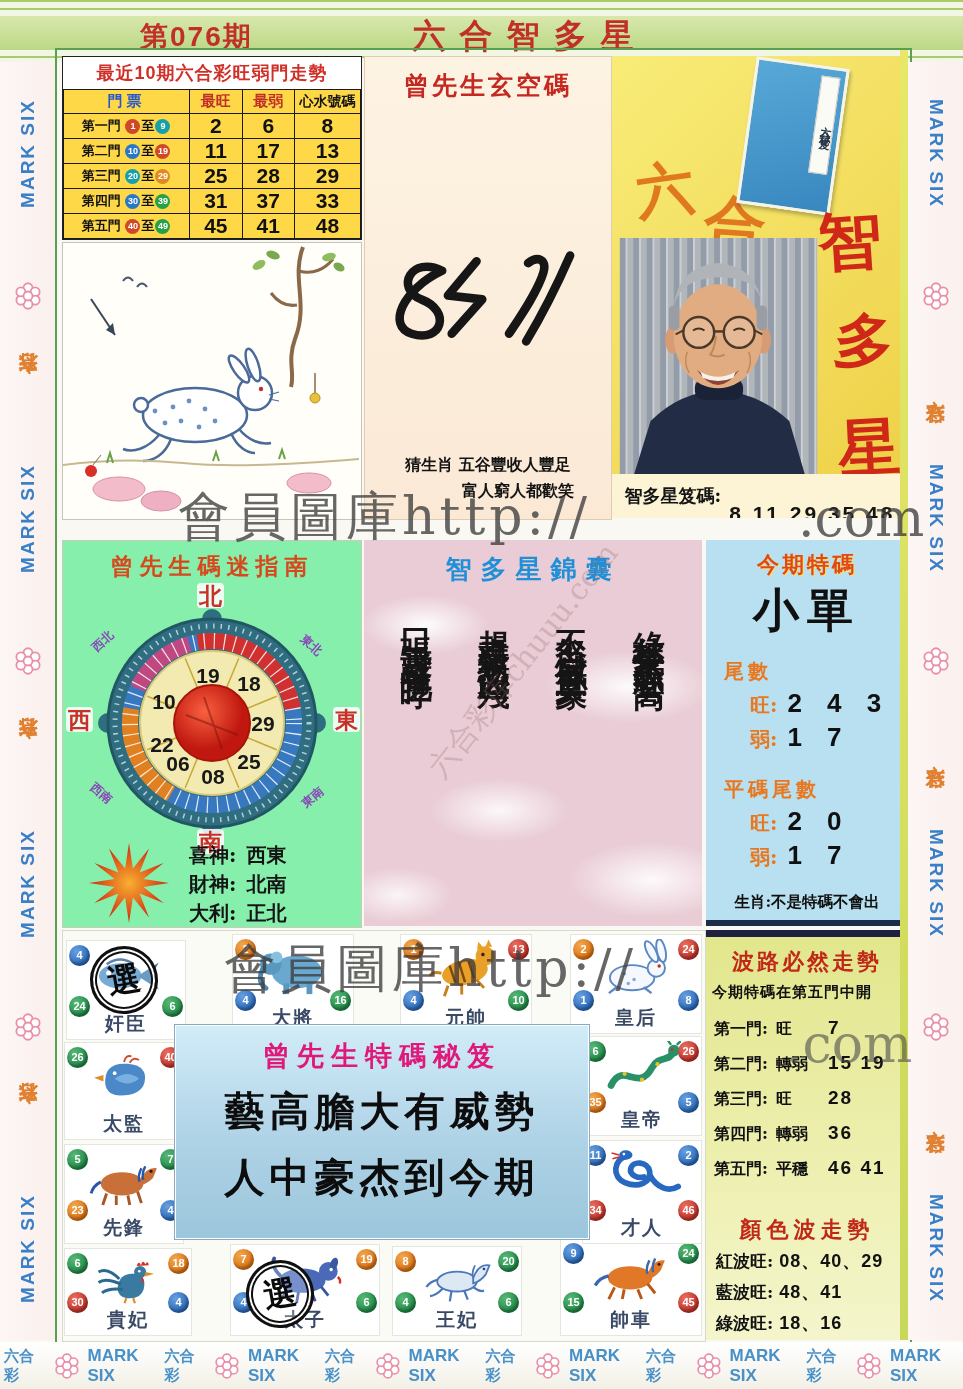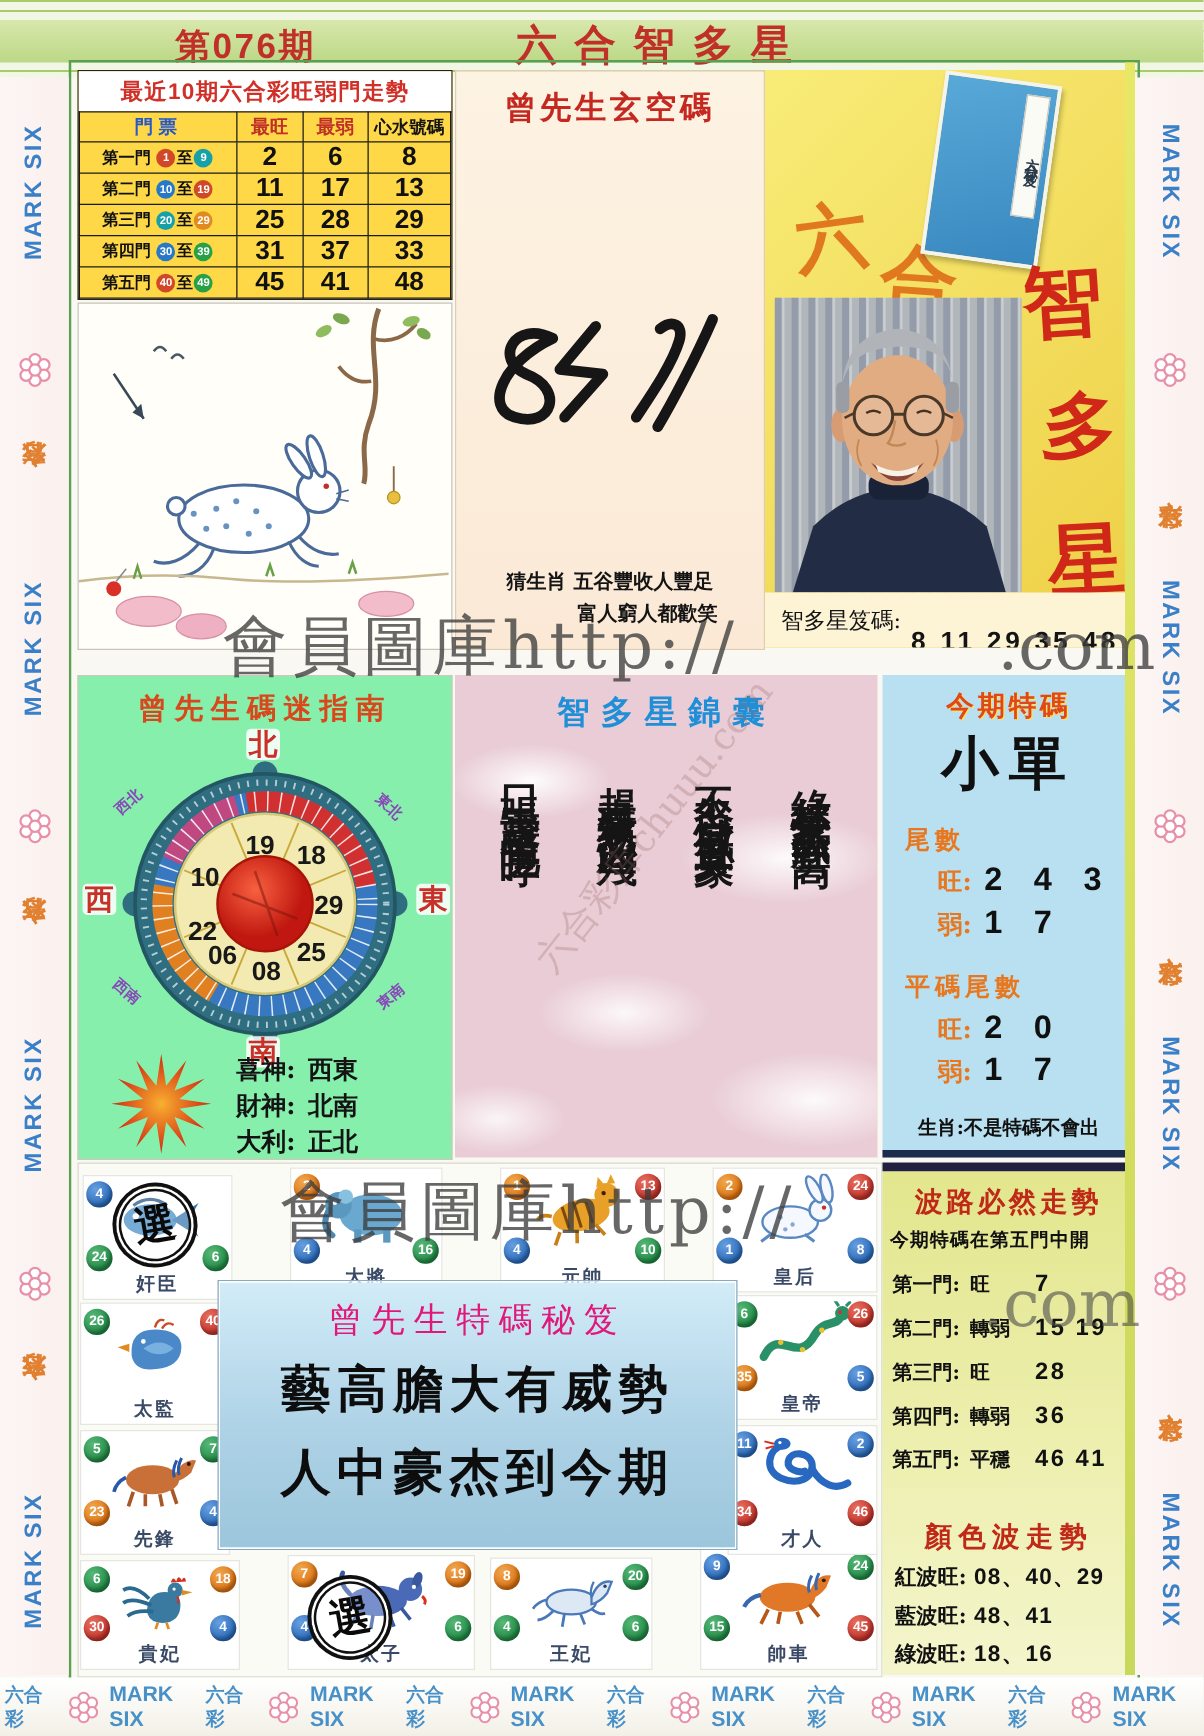--- a/index.html
+++ b/index.html
@@ -72,21 +72,21 @@
   .ch-duo{left:222px;top:246px;font-size:60px;color:#d02818;transform:rotate(6deg);}
   .ch-xing{left:226px;top:350px;font-size:62px;color:#d02818;transform:rotate(-3deg);}
   .book{left:134px;top:6px;width:88px;height:142px;background:linear-gradient(160deg,#58a8d8,#3888c0);
     border:3px solid #f4f4ee;box-shadow:2px 3px 4px rgba(0,0,0,.25);transform:rotate(8deg);}
   .book-label{position:absolute;right:5px;top:7px;width:17px;height:96px;background:#fbfbf5;border:1px solid #c8c8c0;
     writing-mode:vertical-rl;font-size:11px;font-weight:bold;color:#283848;text-align:center;
     font-family:"DejaVu Serif",serif;letter-spacing:4px;}
   .photo{left:4px;top:182px;}
   .code-strip{left:0;top:418px;width:296px;height:44px;background:#fdf4d6;display:flex;align-items:center;
     justify-content:center;gap:8px;}
-  .code-label{font-size:18px;font-weight:normal;color:#141414;font-family:"DejaVu Serif",serif;}
+  .code-label{font-size:18px;font-weight:bold;color:#141414;font-family:"DejaVu Serif",serif;}
   .code-nums{font-size:21px;font-weight:bold;color:#141414;letter-spacing:3px;margin-top:36px;}
 
   
   .wm{color:rgba(60,60,60,.78);font-family:"DejaVu Serif",serif;z-index:40;pointer-events:none;white-space:nowrap;}
   .wm-1{left:178px;top:482px;font-size:52px;letter-spacing:4px;}
   .wm-com1{left:798px;top:488px;font-size:52px;}
   .wm-2{left:224px;top:934px;font-size:52px;letter-spacing:4px;}
   .wm-com2{left:786px;top:1014px;font-size:52px;color:rgba(75,75,75,.6);}
   .wm-diag{left:380px;top:640px;font-size:30px;color:rgba(150,105,105,.28);transform:rotate(-52deg);z-index:39;}
 
@@ -132,39 +132,39 @@
   .tm-row{position:absolute;left:44px;display:flex;gap:10px;align-items:baseline;}
   .tm-row .lab{font-size:20px;font-weight:bold;color:#e87820;font-family:"DejaVu Serif",serif;}
   .tm-row .val{font-size:26px;font-weight:bold;color:#101010;letter-spacing:9px;}
   .tm-note{left:0;top:352px;width:202px;text-align:center;font-size:15.5px;font-weight:bold;color:#101010;
     font-family:"DejaVu Serif",serif;}
 
   
   .p-zodiac{left:62px;top:930px;width:642px;height:410px;background:#fbfbf6;border:1px solid #d8d8cc;}
   .zcell{position:absolute;background:#ffffff;border:1px solid #e6e6e0;display:flex;flex-direction:column;
     align-items:center;justify-content:flex-start;padding-top:4px;box-sizing:border-box;}
-  .zlabel{position:absolute;bottom:2px;left:0;width:100%;text-align:center;font-size:15px;font-weight:bold;
+  .zlabel{position:absolute;bottom:2px;left:0;width:100%;text-align:center;font-size:19px;font-weight:bold;
     color:#3a4a66;font-family:"DejaVu Serif",serif;letter-spacing:2px;}
   .ball{position:absolute;width:21px;height:21px;border-radius:50%;color:#fff;font-size:11px;font-weight:bold;
     text-align:center;line-height:21px;background:#999;box-shadow:inset -2px -3px 3px rgba(0,0,0,.28);}
   .ball[data-color="red"]{background:radial-gradient(circle at 35% 30%,#e87060,#c03028 72%);}
   .ball[data-color="blue"]{background:radial-gradient(circle at 35% 30%,#68a0e0,#2868b8 72%);}
   .ball[data-color="green"]{background:radial-gradient(circle at 35% 30%,#58b878,#1f8844 72%);}
   .ball[data-color="orange"]{background:radial-gradient(circle at 35% 30%,#f0a850,#dc7010 72%);}
   .tl{left:2px;top:4px;} .tr{right:2px;top:4px;} .bl{left:2px;bottom:22px;} .br{right:2px;bottom:22px;}
   .stamp{position:absolute;width:62px;height:62px;border-radius:50%;border:3px solid #101010;
     box-shadow:inset 0 0 0 2px #fff,inset 0 0 0 4px #101010;display:flex;align-items:center;justify-content:center;
     font-family:"DejaVu Serif",serif;font-weight:bold;font-size:33px;color:#0a0a0a;transform:rotate(-10deg);
     background:rgba(255,255,255,.25);z-index:45;}
 
   
   .p-mibi{left:175px;top:1025px;width:412px;height:212px;border:1px solid #fff;
     background:linear-gradient(180deg,#d2ecf8 0%,#aed2e6 55%,#9cc6dc 100%);
     box-shadow:0 0 0 1px #88aac0;z-index:20;}
-  .mb-title{left:0;top:12px;width:412px;text-align:center;font-size:27px;font-weight:normal;color:#e0187a;
+  .mb-title{left:0;top:12px;width:412px;text-align:center;font-size:27px;font-weight:bold;color:#e0187a;
     letter-spacing:7px;font-family:"DejaVu Serif",serif;}
   .mb-line{left:0;width:412px;text-align:center;font-size:40px;font-weight:bold;color:#0d0d0d;
     letter-spacing:5px;font-family:"DejaVu Serif",serif;}
   .mb-l1{top:58px;} .mb-l2{top:124px;}
 
   
   .p-bolu{left:706px;top:930px;width:202px;height:410px;border-top:7px solid #202040;box-sizing:border-box;
     background:linear-gradient(180deg,#e2e68c 0%,#eef0b2 60%,#f4f5cc 100%);}
   .bl-title{left:0;top:10px;width:202px;text-align:center;font-size:22px;font-weight:bold;color:#c02818;
     letter-spacing:3px;font-family:"DejaVu Serif",serif;}

